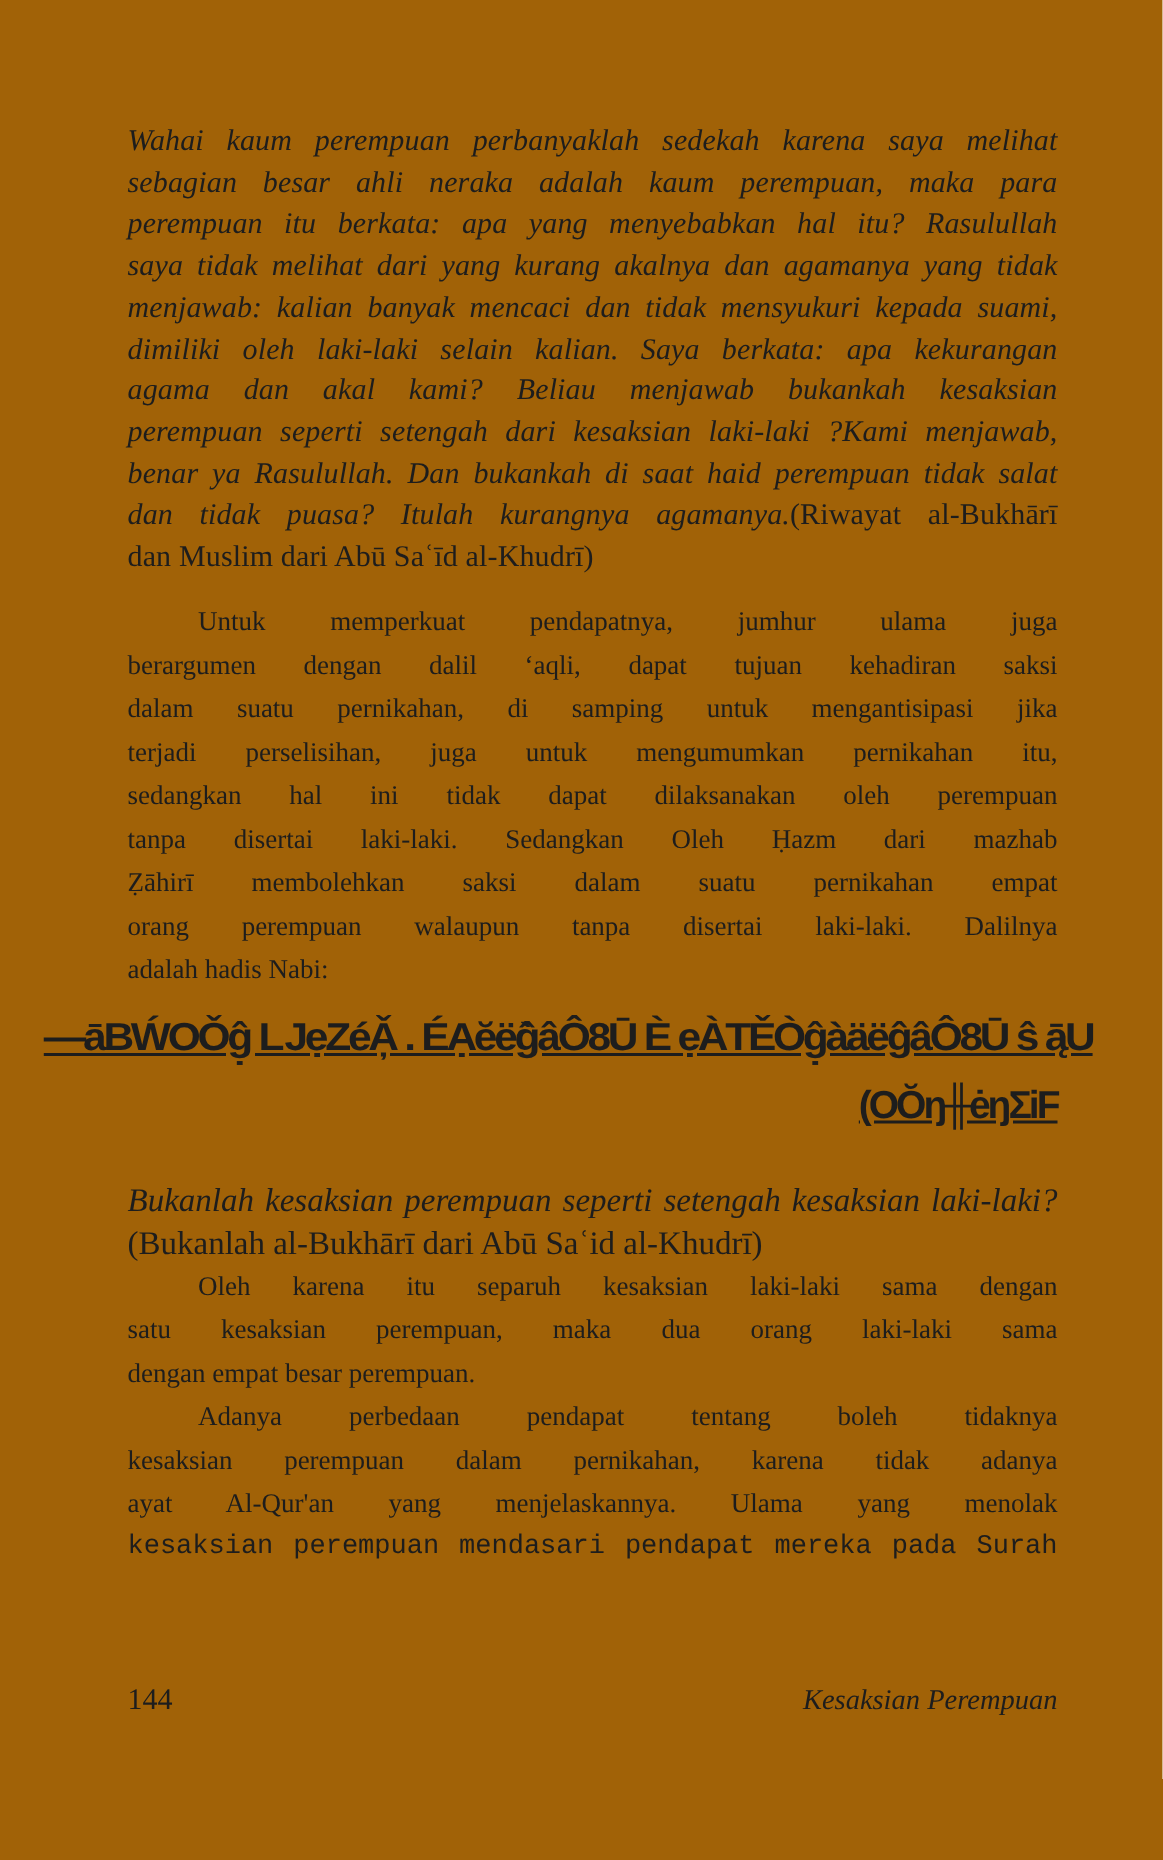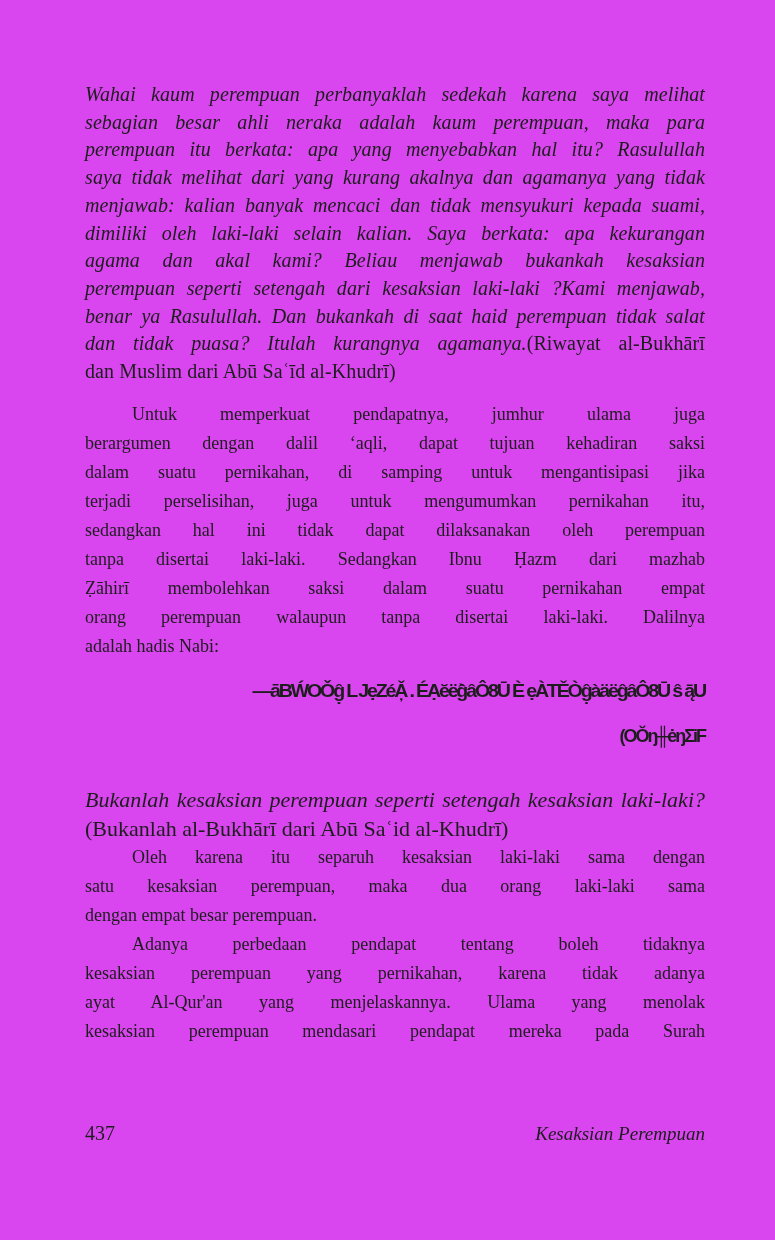--- a/index.html
+++ b/index.html
@@ -4,41 +4,42 @@
 <style>
   html, body {
     margin: 0;
     padding: 0;
     background: #ffffff;
   }
   .page {
     position: relative;
     width: 775px;
     height: 1240px;
-    background: #d946ef;
+    background: #a16207;
     color: #1d1d1d;
     font-family: "Liberation Serif", serif;
     overflow: hidden;
   }
   .text-col {
     position: absolute;
     left: 85px;
     top: 81px;
     width: 620px;
   }
   
   .tline {
     text-align: justify;
     text-align-last: justify;
   }
   .tline.lastline {
     text-align-last: left;
   }
   .justify-last .tline.lastline {
     text-align-last: justify;
+    font-family: Liberation Mono, monospace;
   }
   .indent .tline:first-child {
     text-indent: 47px;
   }
   .seg { }
   .it { font-style: italic; }
 
   .quote {
     font-size: 20px;
     line-height: 27.7px;
@@ -46,23 +47,24 @@
     letter-spacing: 0.1px;
   }
   .para {
     font-size: 18px;
     line-height: 29px;
   }
   .arabic {
     margin-top: 8px;
     font-family: "Liberation Sans", sans-serif;
     font-weight: 700;
-    font-size: 18px;
+    font-size: 26px;
     line-height: 45px;
     letter-spacing: -2px;
+    text-decoration: underline;
   }
   .arabic .tline {
     text-align: right;
     text-align-last: right;
     white-space: nowrap;
   }
   .arabic .tline:first-child {
     transform: scaleX(1.09);
     transform-origin: 100% 50%;
   }
@@ -110,21 +112,21 @@
         <div class="tline"><span class="seg it">dan tidak puasa? Itulah kurangnya agamanya.</span><span class="seg">(Riwayat al-Bukhārī</span></div>
         <div class="tline lastline"><span class="seg">dan Muslim dari Abū Saʿīd al-Khudrī)</span></div>
       </div>
 
     <div class="para indent">
         <div class="tline"><span class="seg">Untuk memperkuat pendapatnya, jumhur ulama juga</span></div>
         <div class="tline"><span class="seg">berargumen dengan dalil ‘aqli, dapat tujuan kehadiran saksi</span></div>
         <div class="tline"><span class="seg">dalam suatu pernikahan, di samping untuk mengantisipasi jika</span></div>
         <div class="tline"><span class="seg">terjadi perselisihan, juga untuk mengumumkan pernikahan itu,</span></div>
         <div class="tline"><span class="seg">sedangkan hal ini tidak dapat dilaksanakan oleh perempuan</span></div>
-        <div class="tline"><span class="seg">tanpa disertai laki-laki. Sedangkan Ibnu Ḥazm dari mazhab</span></div>
+        <div class="tline"><span class="seg">tanpa disertai laki-laki. Sedangkan Oleh Ḥazm dari mazhab</span></div>
         <div class="tline"><span class="seg">Ẓāhirī membolehkan saksi dalam suatu pernikahan empat</span></div>
         <div class="tline"><span class="seg">orang perempuan walaupun tanpa disertai laki-laki. Dalilnya</span></div>
         <div class="tline lastline"><span class="seg">adalah hadis Nabi:</span></div>
       </div>
 
     <div class="arabic">
         <div class="tline"><span class="seg">—āBẂOǑĝ̣ ǇẹZéǍ̦ . ÉẠĕëĝ̀âÔ8Ū È ẹÀTĚÒĝ̣àäëĝâÔ8Ū ŝ ą̄U</span></div>
         <div class="tline lastline"><span class="seg">(OŎŋ╫ėŋΣiF</span></div>
       </div>
 
@@ -134,24 +136,24 @@
       </div>
 
     <div class="para indent para-oleh">
         <div class="tline"><span class="seg">Oleh karena itu separuh kesaksian laki-laki sama dengan</span></div>
         <div class="tline"><span class="seg">satu kesaksian perempuan, maka dua orang laki-laki sama</span></div>
         <div class="tline lastline"><span class="seg">dengan empat besar perempuan.</span></div>
       </div>
 
     <div class="para indent justify-last">
         <div class="tline"><span class="seg">Adanya perbedaan pendapat tentang boleh tidaknya</span></div>
-        <div class="tline"><span class="seg">kesaksian perempuan yang pernikahan, karena tidak adanya</span></div>
+        <div class="tline"><span class="seg">kesaksian perempuan dalam pernikahan, karena tidak adanya</span></div>
         <div class="tline"><span class="seg">ayat Al-Qur'an yang menjelaskannya. Ulama yang menolak</span></div>
         <div class="tline lastline"><span class="seg">kesaksian perempuan mendasari pendapat mereka pada Surah</span></div>
       </div>
 
   </div>
 
   <div class="page-footer">
-    <span class="page-number">437</span>
+    <span class="page-number">144</span>
     <span class="running-title">Kesaksian Perempuan</span>
   </div>
 </div>
 
 </body></html>

